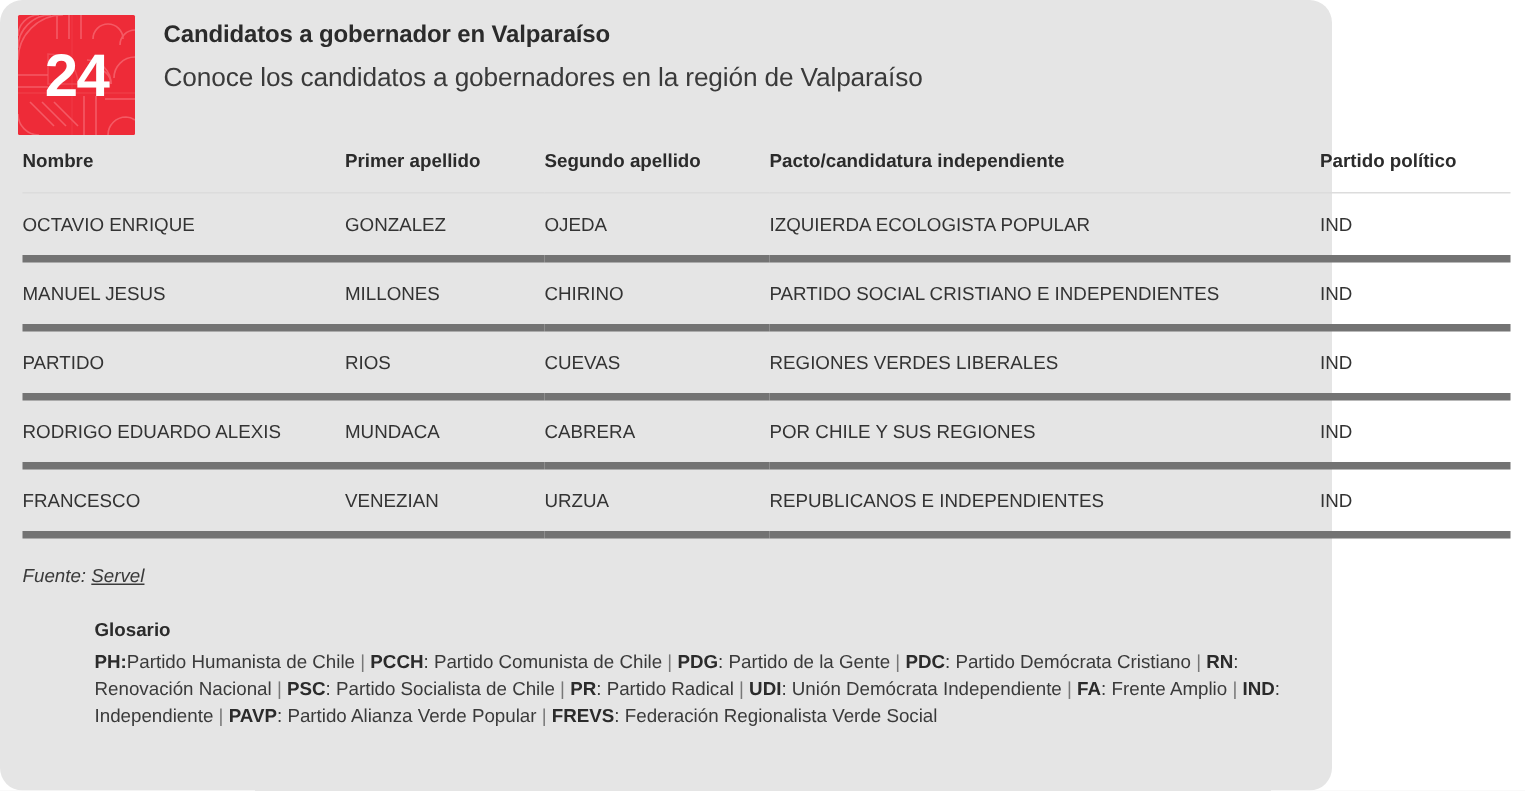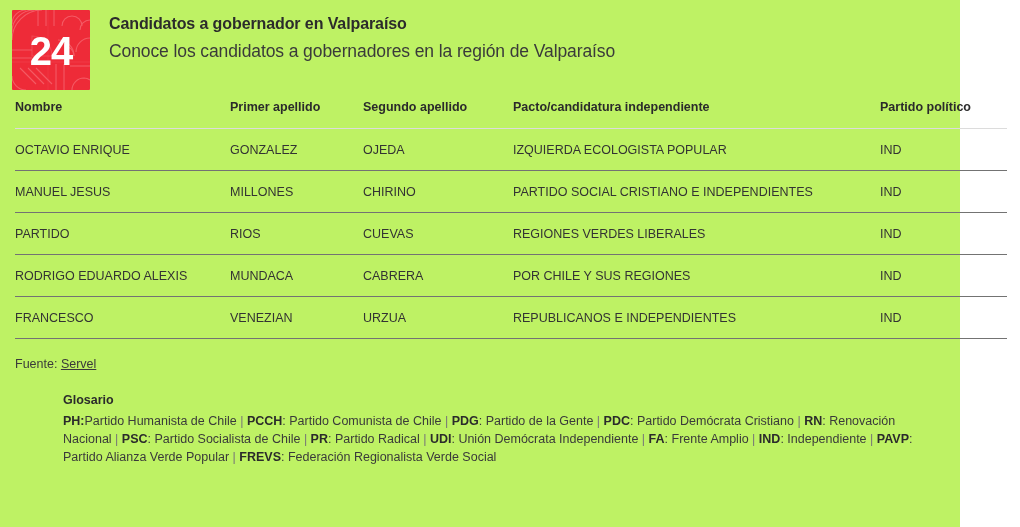--- a/index.html
+++ b/index.html
@@ -10,24 +10,25 @@
   }
   body {
     width: 1020px;
     height: 527px;
     font-family: "Liberation Sans", sans-serif;
     color: #2d2d2d;
     overflow: hidden;
   }
 
   .page {
-    width: 960px;
+    width: 888px;
     height: 527px;
     position: relative;
-    background: #bef264;
+    background: #e5e5e5;
+    border-radius: 15px;
   }
 
   
   .header {
     display: flex;
     align-items: flex-start;
     padding: 10px 0 0 12px;
     height: 100px;
   }
 
@@ -96,38 +97,39 @@
     vertical-align: bottom;
     border-bottom: 1px solid #dcdcdc;
     white-space: nowrap;
   }
   table.data td {
     text-align: left;
     font-size: 12.5px;
     font-weight: normal;
     color: #333333;
     padding: 14px 0 13px 0;
-    border-bottom: 1px solid #737373;
+    border-bottom: 5px solid #737373;
     vertical-align: middle;
     white-space: nowrap;
   }
   .col-nombre    { width: 215px; }
   .col-primer    { width: 133px; }
   .col-segundo   { width: 150px; }
   .col-pacto     { width: 367px; }
   .col-partido   { width: 127px; }
 
   
   .footer {
     padding: 17px 15px 0 15px;
   }
   .source {
     font-size: 12.5px;
     color: #3a3a3a;
     line-height: 16px;
+    font-style: italic;
   }
   .source a,
   .source .link {
     color: #3a3a3a;
     text-decoration: underline;
     cursor: pointer;
   }
   .glossary {
     margin-top: 20px;
     margin-left: 48px;

